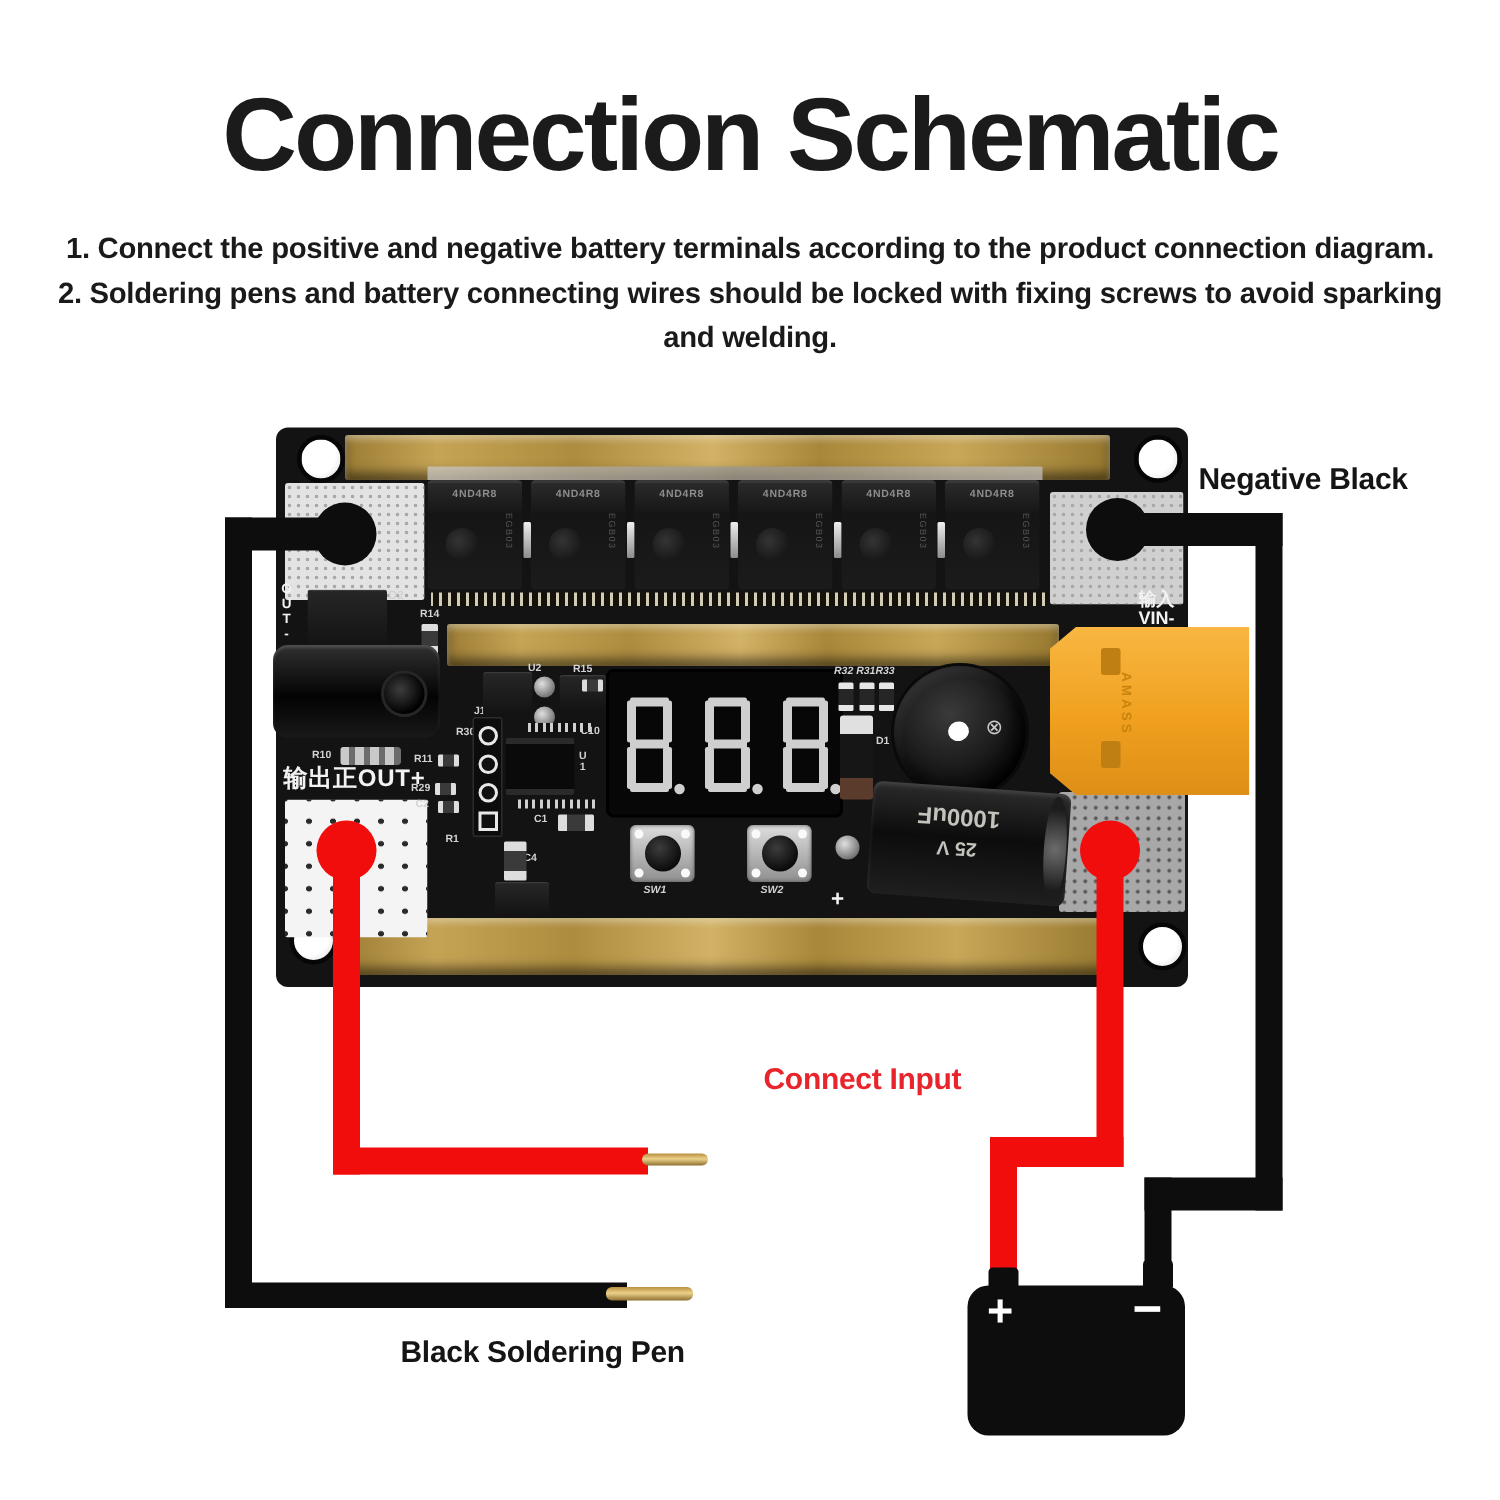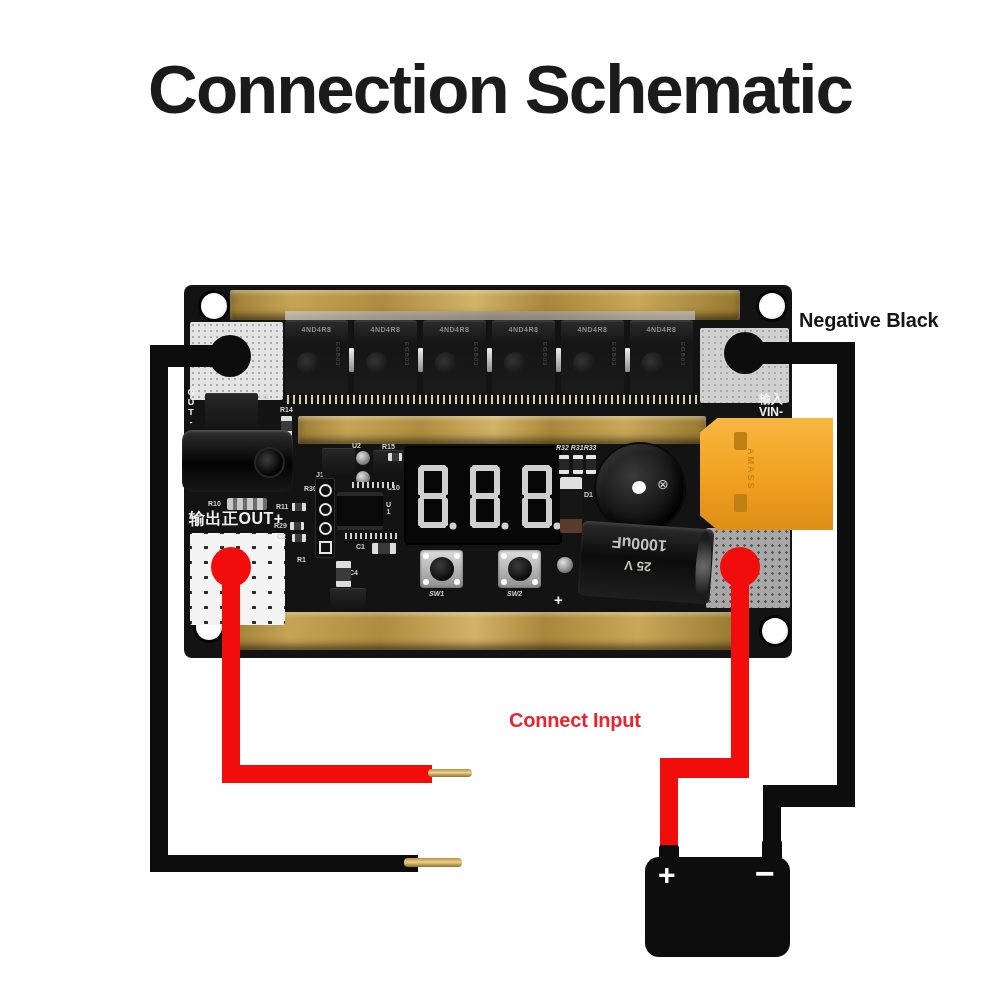--- a/index.html
+++ b/index.html
@@ -93,20 +93,23 @@
   .chip-pins{background:repeating-linear-gradient(90deg,#cfcfcf 0 2px,#101010 2px 5px);}
   .vtext{writing-mode:vertical-rl;text-orientation:upright;}
 </style>
 </head>
 <body>
 
 <div id="canvas">
 
   <div id="title">Connection Schematic</div>
   <div id="instructions">
+    <div>1. Connect the positive and negative battery terminals according to the product connection diagram.</div>
+    <div>2. Soldering pens and battery connecting wires should be locked with fixing screws to avoid sparking</div>
+    <div>and welding.</div>
   </div>
 
   <div id="board">
 
     <div class="abs brass" style="left:46px;top:5px;width:510px;height:30px;"></div>
     <div class="abs brass" style="left:114px;top:131px;width:408px;height:28px;"></div>
     <div class="abs brass" style="left:44px;top:327px;width:512px;height:38px;"></div>
 
     <div class="abs hole" style="left:14px;top:5px;"></div>
     <div class="abs hole" style="left:572px;top:5px;"></div>
@@ -299,14 +302,15 @@
   <div class="dot" style="left:211px;top:547px;width:40px;height:40px;background:#f20d0d;"></div>
   <div class="dot" style="left:720px;top:547px;width:40px;height:40px;background:#f20d0d;"></div>
 
   <div id="battery">
     <span class="plus">+</span>
     <span class="minus">−</span>
   </div>
 
   <div class="calloutB" style="left:799px;top:309px;">Negative Black</div>
   <div class="calloutR" style="left:509px;top:709px;">Connect Input</div>
+  <div class="calloutB" style="left:267px;top:891px;">Black Soldering Pen</div>
 
 </div>
 
 </body></html>

